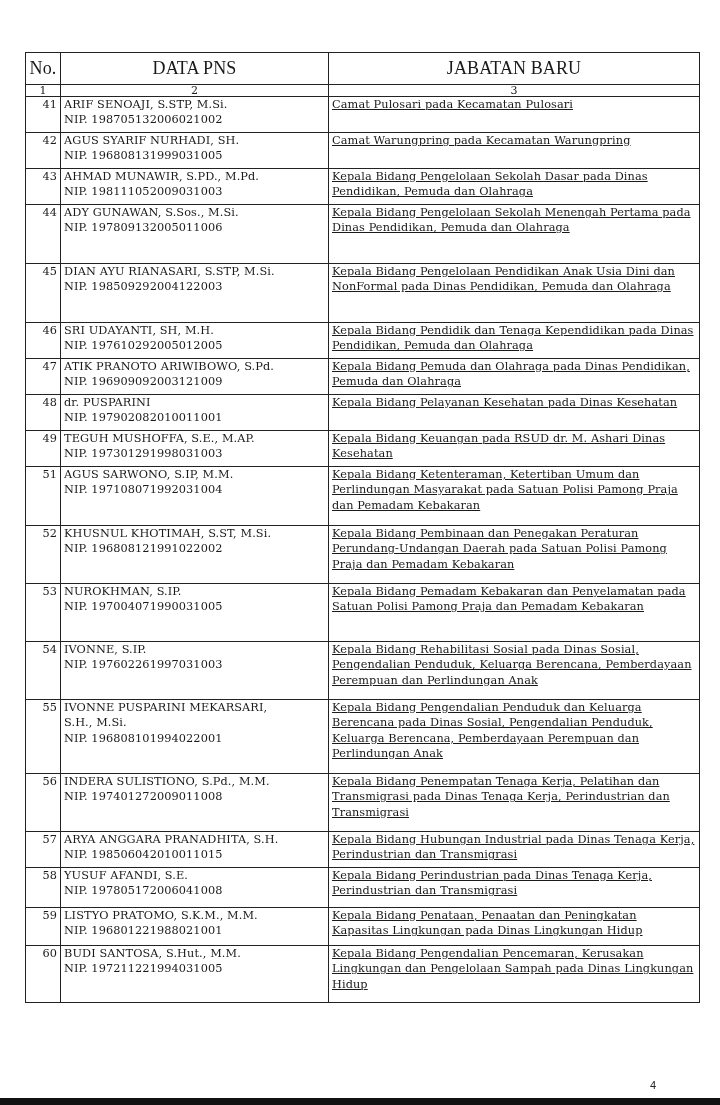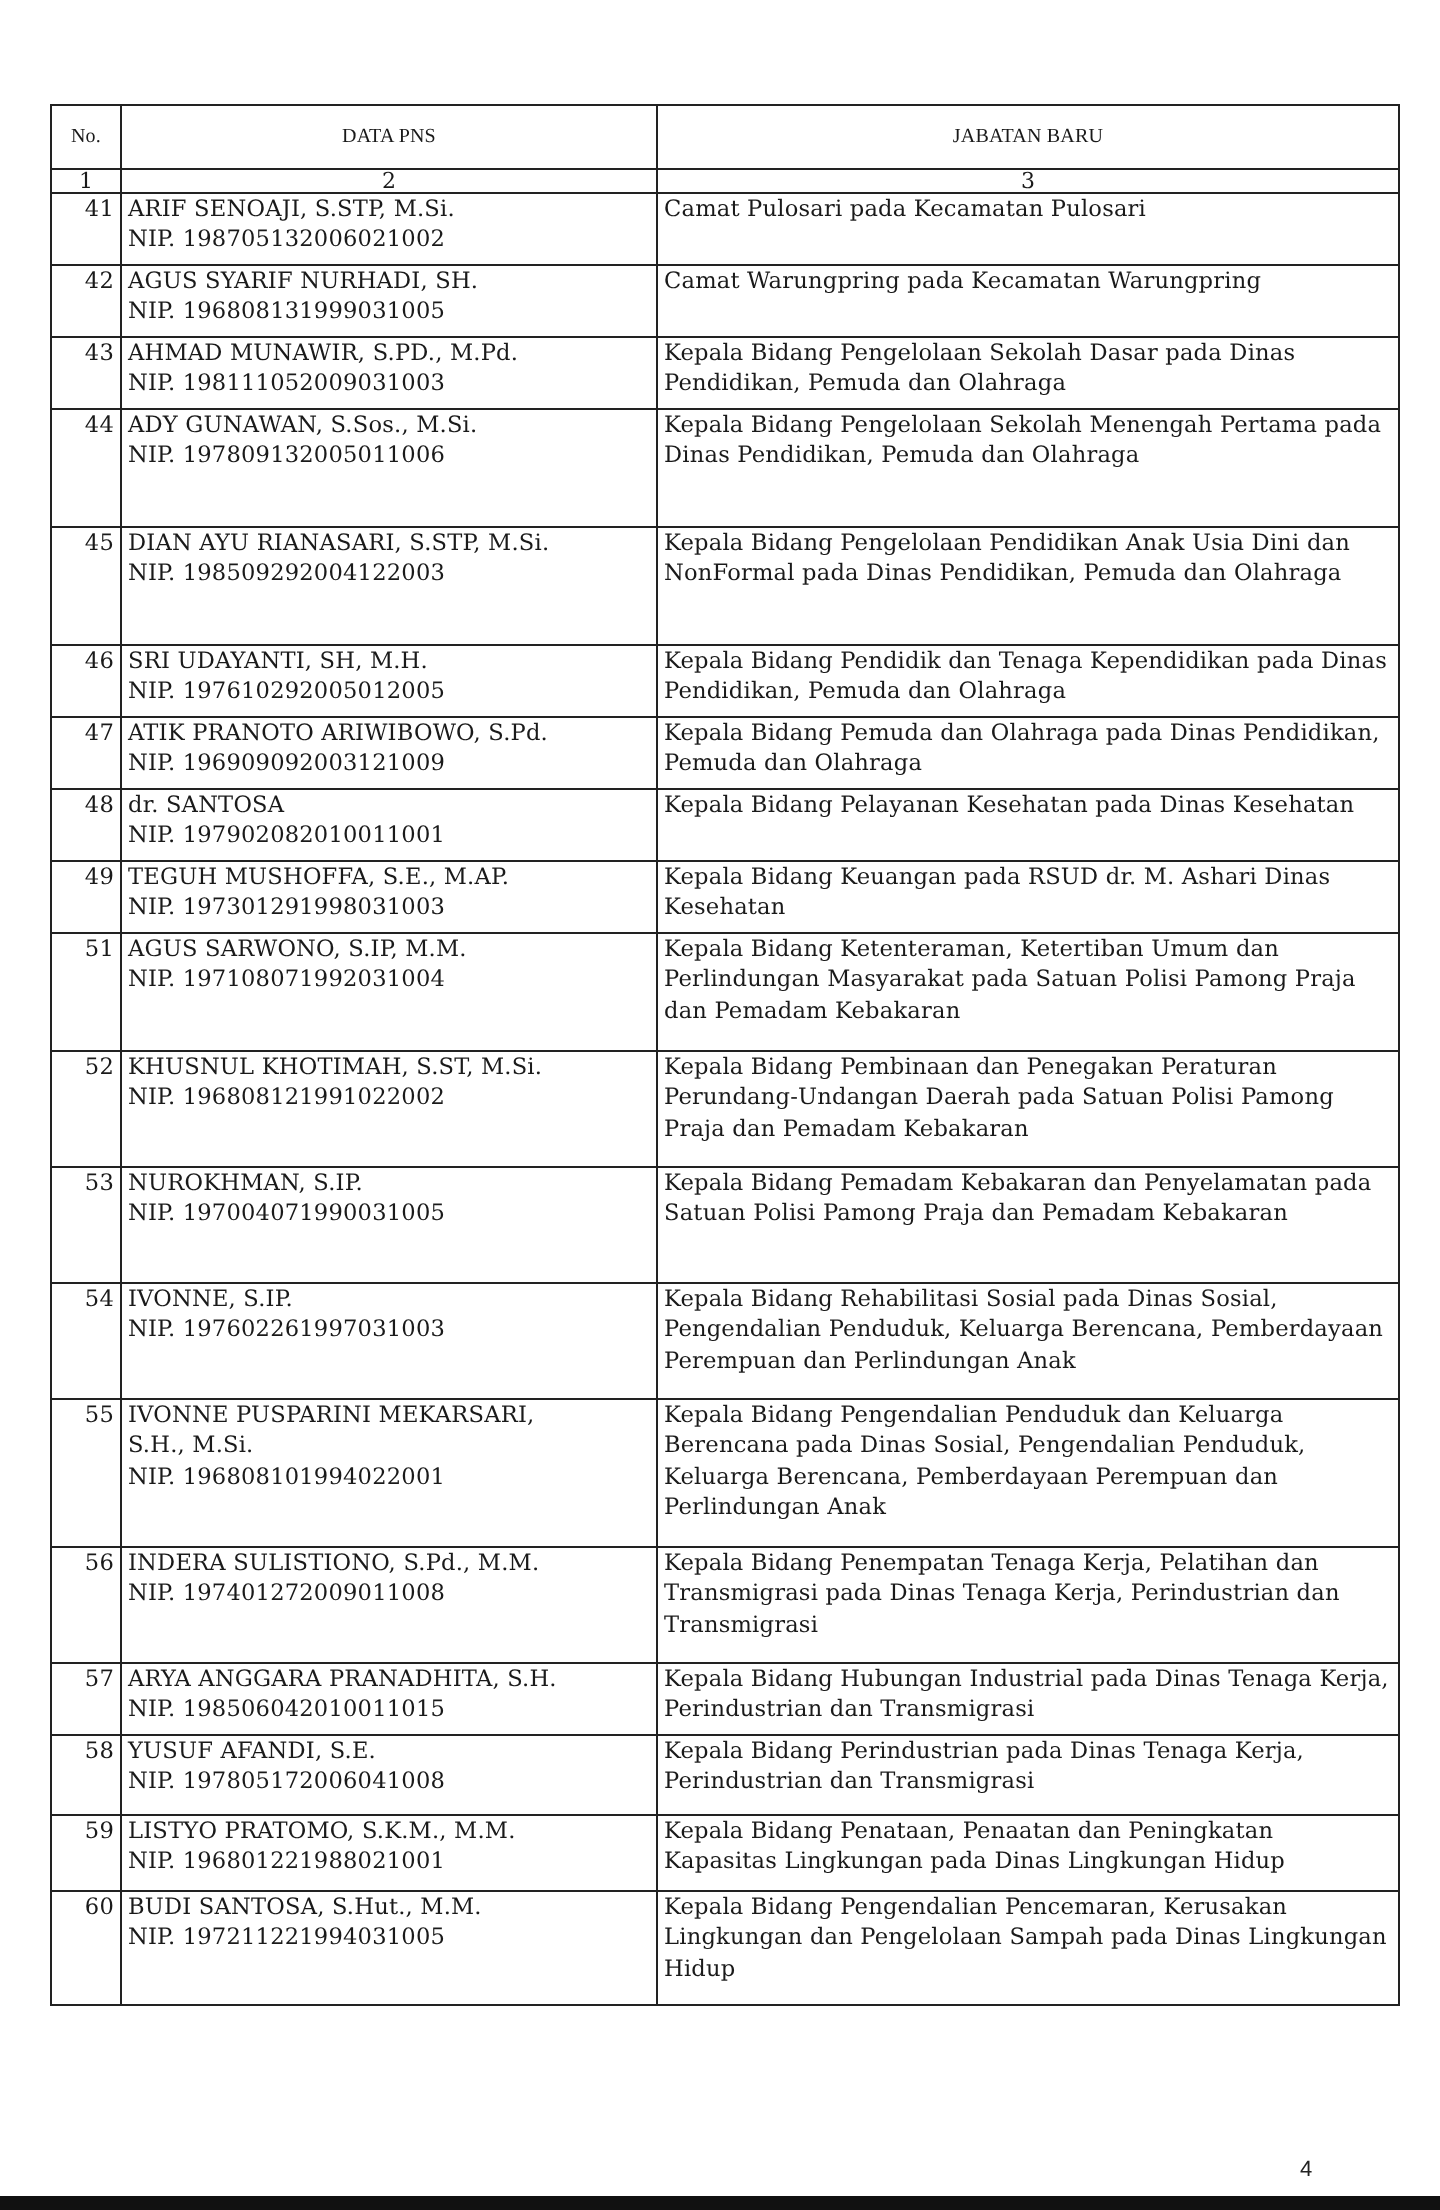--- a/index.html
+++ b/index.html
@@ -14,28 +14,28 @@
     border: 1.5px solid #222;
   }
   table.main col.c1 { width: 35px; }
   table.main col.c2 { width: 268px; }
   table.main col.c3 { width: 371px; }
   table.main th, table.main td {
     border: 1px solid #222; padding: 0 3px; vertical-align: top;
     font-size: 11.3px; line-height: 15.4px; letter-spacing: 0.1px;
   }
   table.main th {
-    font-family: "Liberation Serif", serif; font-weight: normal; font-size: 10px;
+    font-family: "Liberation Serif", serif; font-weight: normal; font-size: 18px;
     height: 31px; vertical-align: middle; text-align: center; padding: 0;
   }
   tr.idx td { text-align: center; line-height: 11px; font-size: 11px; padding: 0; }
   td.no { text-align: right; padding: 1px 2px; }
   td.pns, td.jab { padding-top: 1px; padding-bottom: 1px; }
   .line { display: block; white-space: nowrap; }
-  td.jab { white-space: normal; }
+  td.jab { white-space: normal; text-decoration: underline; }
   .pagenum {
     position: absolute; left: 650px; top: 1079px; font-family: "Liberation Sans", sans-serif;
     font-size: 11px; color: #222;
   }
   .bottombar { position: absolute; left: 0; top: 1098px; width: 720px; height: 7px; background: #111; }
 </style>
 </head>
 <body>
 
 <div class="page">
@@ -110,21 +110,21 @@
           <td class="no">47</td>
           <td class="pns">
             <span class="line">ATIK PRANOTO ARIWIBOWO, S.Pd.</span>
             <span class="line">NIP. 196909092003121009</span>
           </td>
           <td class="jab">Kepala Bidang Pemuda dan Olahraga pada Dinas Pendidikan, Pemuda dan Olahraga</td>
         </tr>
         <tr style="height: 36px;">
           <td class="no">48</td>
           <td class="pns">
-            <span class="line">dr. SANTOSA</span>
+            <span class="line">dr. PUSPARINI</span>
             <span class="line">NIP. 197902082010011001</span>
           </td>
           <td class="jab">Kepala Bidang Pelayanan Kesehatan pada Dinas Kesehatan</td>
         </tr>
         <tr style="height: 36px;">
           <td class="no">49</td>
           <td class="pns">
             <span class="line">TEGUH MUSHOFFA, S.E., M.AP.</span>
             <span class="line">NIP. 197301291998031003</span>
           </td>

